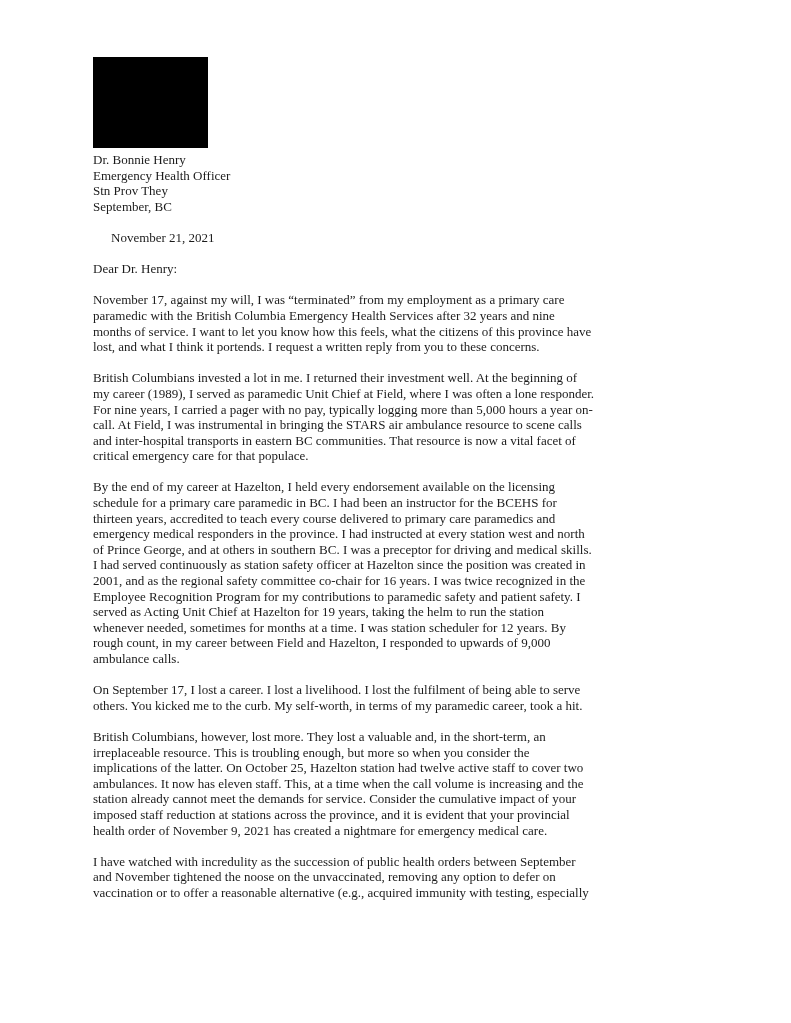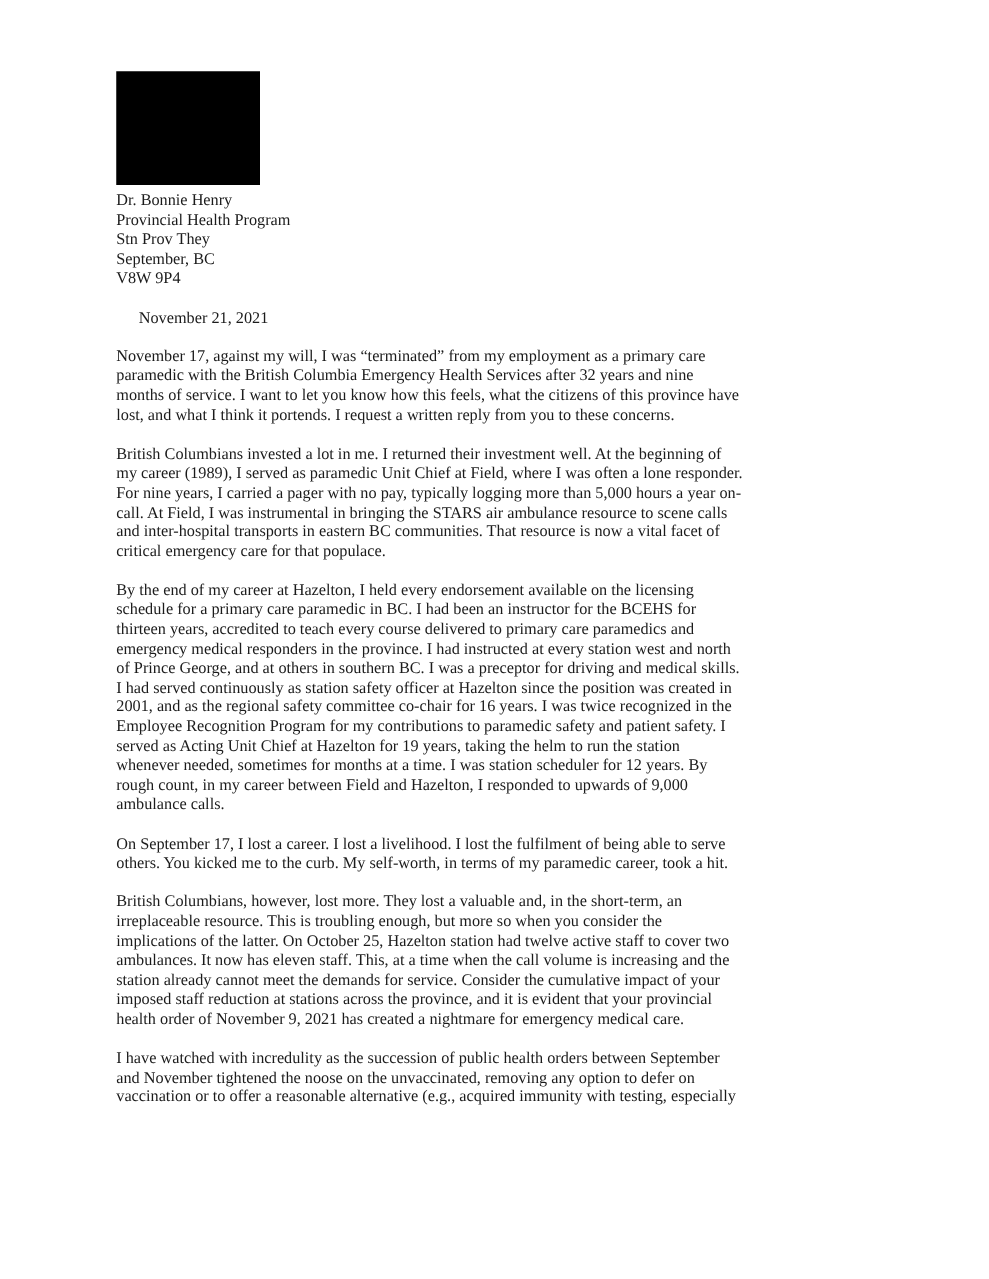--- a/index.html
+++ b/index.html
@@ -47,28 +47,28 @@
 </style>
 </head>
 <body>
 
 <div class="page">
 
   <div class="redaction-block"></div>
 
   <div class="address-block">
     <div class="address-line">Dr. Bonnie Henry</div>
-    <div class="address-line">Provincial Health Program</div>
+    <div class="address-line">Emergency Health Officer</div>
     <div class="address-line">Stn Prov They</div>
     <div class="address-line">September, BC</div>
-    <div class="address-line">V8W 9P4</div>
   </div>
 
   <div class="date-line">November 21, 2021</div>
 
+  <div class="salutation-line">Dear Dr. Henry:</div>
 
   <div class="para">November 17, against my will, I was “terminated” from my employment as a primary care
 paramedic with the British Columbia Emergency Health Services after 32 years and nine
 months of service. I want to let you know how this feels, what the citizens of this province have
 lost, and what I think it portends. I request a written reply from you to these concerns.</div>
   <div class="para">British Columbians invested a lot in me. I returned their investment well. At the beginning of
 my career (1989), I served as paramedic Unit Chief at Field, where I was often a lone responder.
 For nine years, I carried a pager with no pay, typically logging more than 5,000 hours a year on-
 call. At Field, I was instrumental in bringing the STARS air ambulance resource to scene calls
 and inter-hospital transports in eastern BC communities. That resource is now a vital facet of

